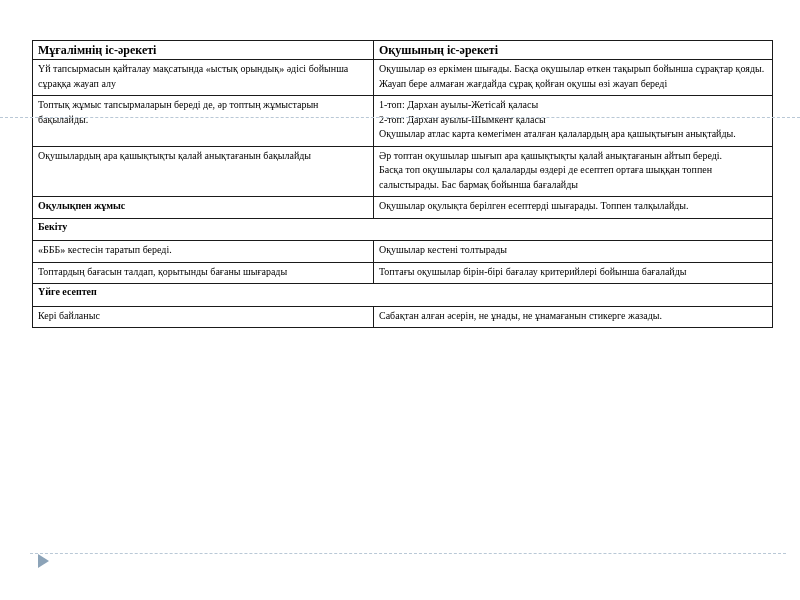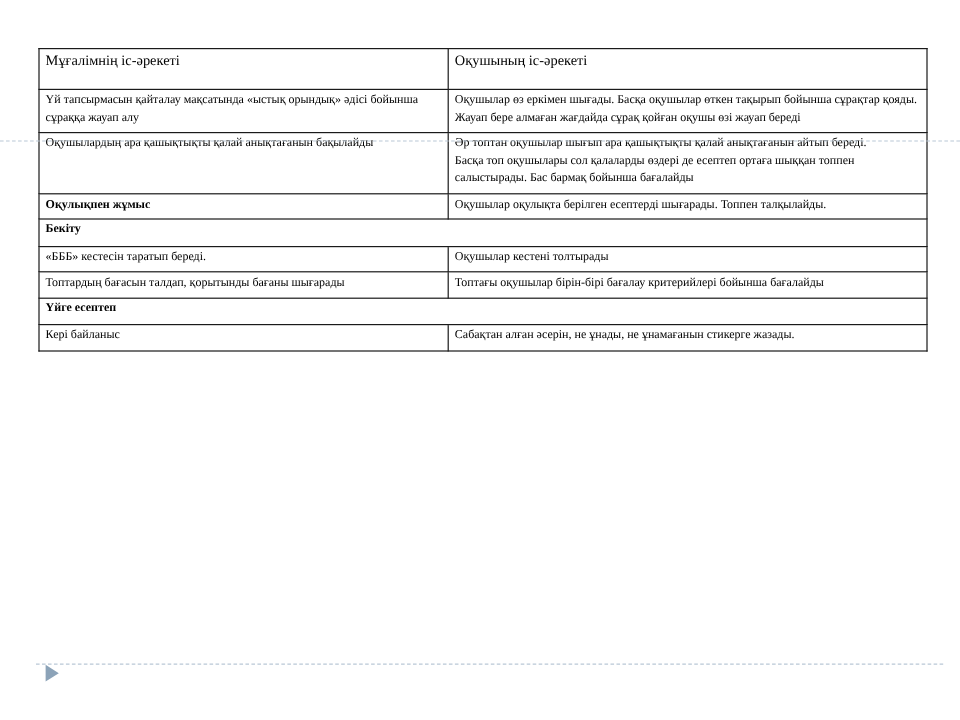--- a/index.html
+++ b/index.html
@@ -47,24 +47,24 @@
     border: 1px solid #1a1a1a;
     padding: 2px 5px 4px 5px;
     vertical-align: top;
     font-size: 10px;
     line-height: 1.45;
     color: #000;
     white-space: pre-line;
     word-wrap: break-word;
   }
   table.lesson td.hdr {
-    font-weight: normal;
+    font-weight: bold;
     font-size: 12px;
     padding-top: 1px;
-    padding-bottom: 15px;
+    padding-bottom: 0;
   }
   table.lesson td.bold { font-weight: bold; }
   table.lesson tr.section td {
     font-weight: bold;
     padding-top: 1px;
     padding-bottom: 6px;
     margin-top: 31px;
   }
 </style>
 </head>
@@ -84,20 +84,26 @@
         <td class="hdr">Мұғалімнің іс-әрекеті</td>
         <td class="hdr">Оқушының іс-әрекеті</td>
       </tr>
 
       <tr>
         <td>Үй тапсырмасын қайталау мақсатында «ыстық орындық» әдісі бойынша сұраққа жауап алу</td>
         <td>Оқушылар өз еркімен шығады. Басқа оқушылар өткен тақырып бойынша сұрақтар қояды.
 Жауап бере алмаған жағдайда сұрақ қойған оқушы өзі жауап береді</td>
       </tr>
 
+      <tr>
+        <td>Топтық жұмыс тапсырмаларын береді де, әр топтың жұмыстарын бақылайды.</td>
+        <td>1-топ:  Дархан ауылы-Жетісай қаласы
+2-топ:  Дархан ауылы-Шымкент қаласы
+Оқушылар атлас карта көмегімен аталған қалалардың ара қашықтығын анықтайды.</td>
+      </tr>
 
       <tr>
         <td>Оқушылардың ара қашықтықты қалай анықтағанын бақылайды</td>
         <td>Әр топтан оқушылар шығып ара қашықтықты қалай анықтағанын айтып береді.
 Басқа топ оқушылары сол қалаларды өздері де есептеп ортаға шыққан топпен салыстырады.  Бас бармақ бойынша бағалайды</td>
       </tr>
 
       <tr>
         <td class="bold">Оқулықпен жұмыс</td>
         <td>Оқушылар оқулықта берілген есептерді шығарады. Топпен талқылайды.</td>

